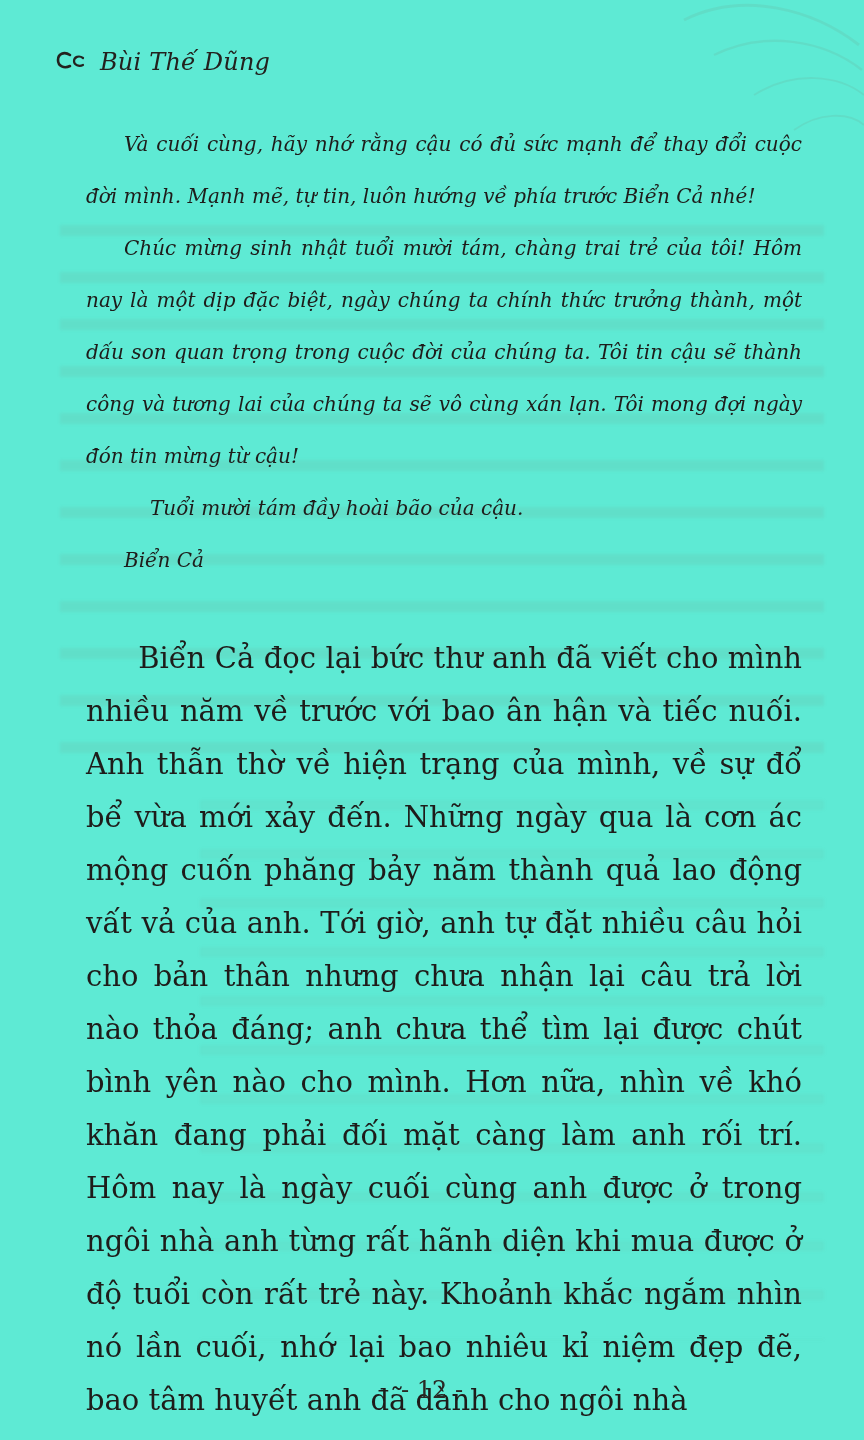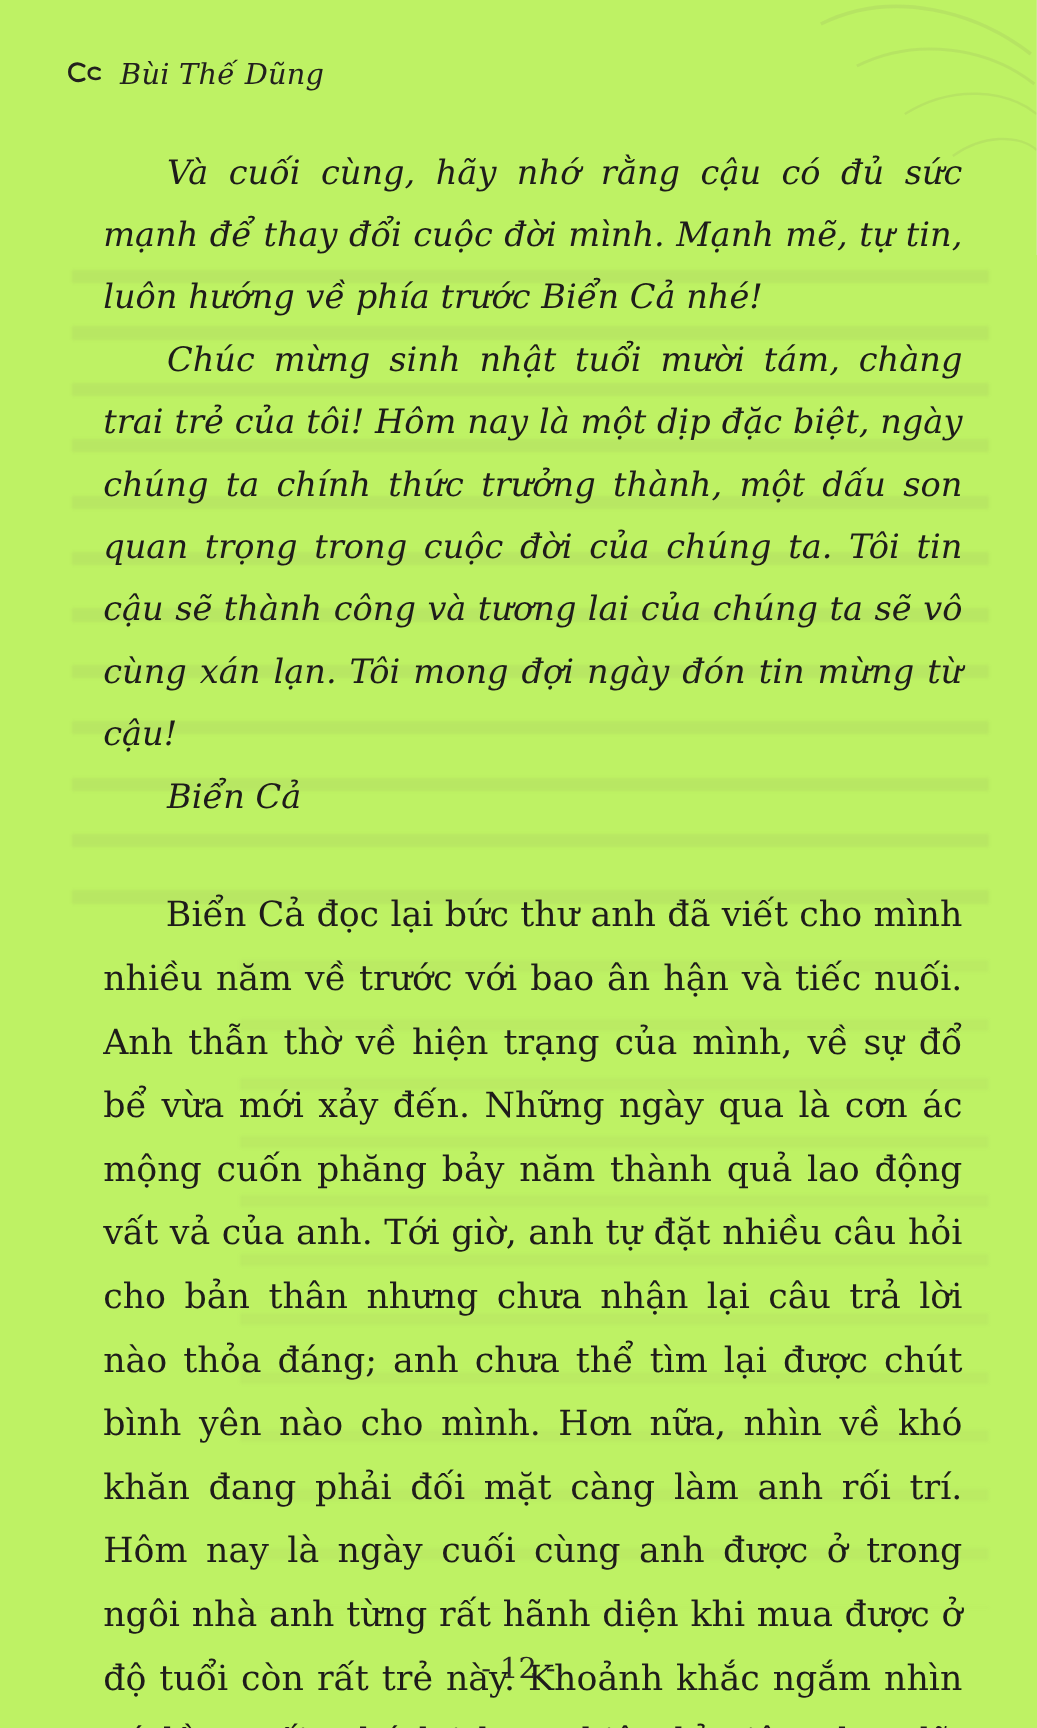--- a/index.html
+++ b/index.html
@@ -5,21 +5,21 @@
   html,body{margin:0;padding:0;}
   body{
     background:#e8e6e0;
     font-family:"DejaVu Serif","Liberation Serif",serif;
   }
   .page{
     position:relative;
     width:864px;
     height:1440px;
     margin:0 auto;
-    background:#bef264;
+    background:#5eead4;
     color:#1e1c1a;
     overflow:hidden;
     box-sizing:border-box;
   }
 
   
   .ghost-layer{
     position:absolute;
     left:60px;
     right:40px;
@@ -71,21 +71,21 @@
   .content{
     position:absolute;
     top:118px;
     left:86px;
     width:716px;
   }
 
   .letter p{
     margin:0;
     font-style:italic;
-    font-size:28px;
+    font-size:20px;
     line-height:52px;
     text-align:justify;
     text-indent:1.9em;
   }
   .letter p.short{text-align:left;}
   .letter p.more-indent{text-indent:3.2em;}
 
   .signature{
     margin:2px 26px 0 0;
     font-style:normal;
@@ -137,20 +137,21 @@
       </svg>
     </span>
     <span class="author">Bùi Thế Dũng</span>
   </header>
 
   <main class="content">
 
     <section class="letter">
       <p>Và cuối cùng, hãy nhớ rằng cậu có đủ sức mạnh để thay đổi cuộc đời mình. Mạnh mẽ, tự tin, luôn hướng về phía trước Biển Cả nhé!</p>
       <p>Chúc mừng sinh nhật tuổi mười tám, chàng trai trẻ của tôi! Hôm nay là một dịp đặc biệt, ngày chúng ta chính thức trưởng thành, một dấu son quan trọng trong cuộc đời của chúng ta. Tôi tin cậu sẽ thành công và tương lai của chúng ta sẽ vô cùng xán lạn. Tôi mong đợi ngày đón tin mừng từ cậu!</p>
+      <p class="short more-indent">Tuổi mười tám đầy hoài bão của cậu.</p>
       <p class="signature">Biển Cả</p>
     </section>
 
     <section class="narrative">
       <p>Biển Cả đọc lại bức thư anh đã viết cho mình nhiều năm về trước với bao ân hận và tiếc nuối. Anh thẫn thờ về hiện trạng của mình, về sự đổ bể vừa mới xảy đến. Những ngày qua là cơn ác mộng cuốn phăng bảy năm thành quả lao động vất vả của anh. Tới giờ, anh tự đặt nhiều câu hỏi cho bản thân nhưng chưa nhận lại câu trả lời nào thỏa đáng; anh chưa thể tìm lại được chút bình yên nào cho mình. Hơn nữa, nhìn về khó khăn đang phải đối mặt càng làm anh rối trí. Hôm nay là ngày cuối cùng anh được ở trong ngôi nhà anh từng rất hãnh diện khi mua được ở độ tuổi còn rất trẻ này. Khoảnh khắc ngắm nhìn nó lần cuối, nhớ lại bao nhiêu kỉ niệm đẹp đẽ, bao tâm huyết anh đã dành cho ngôi nhà</p>
     </section>
 
   </main>
 
   <footer class="footer">

